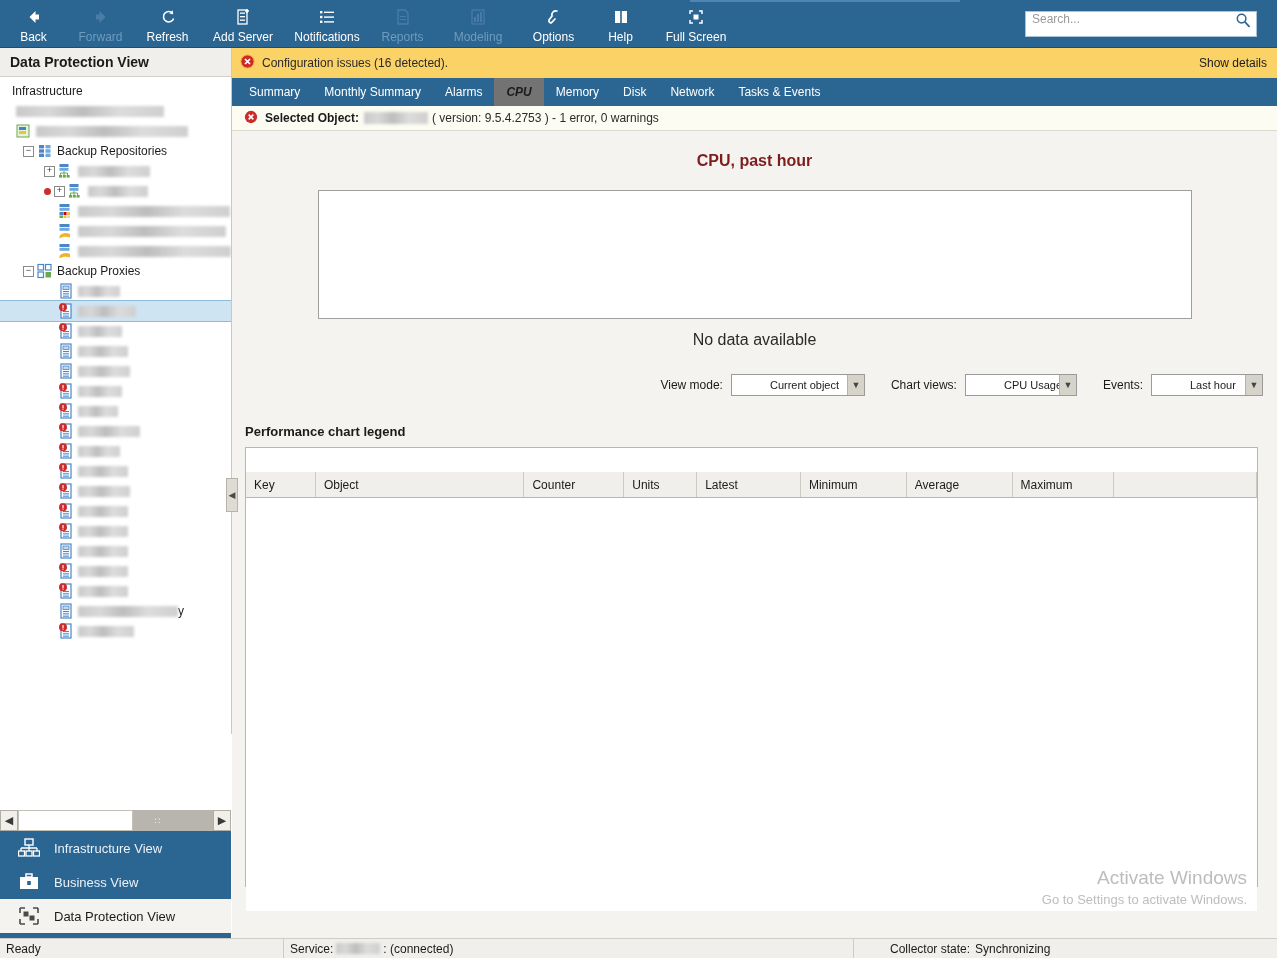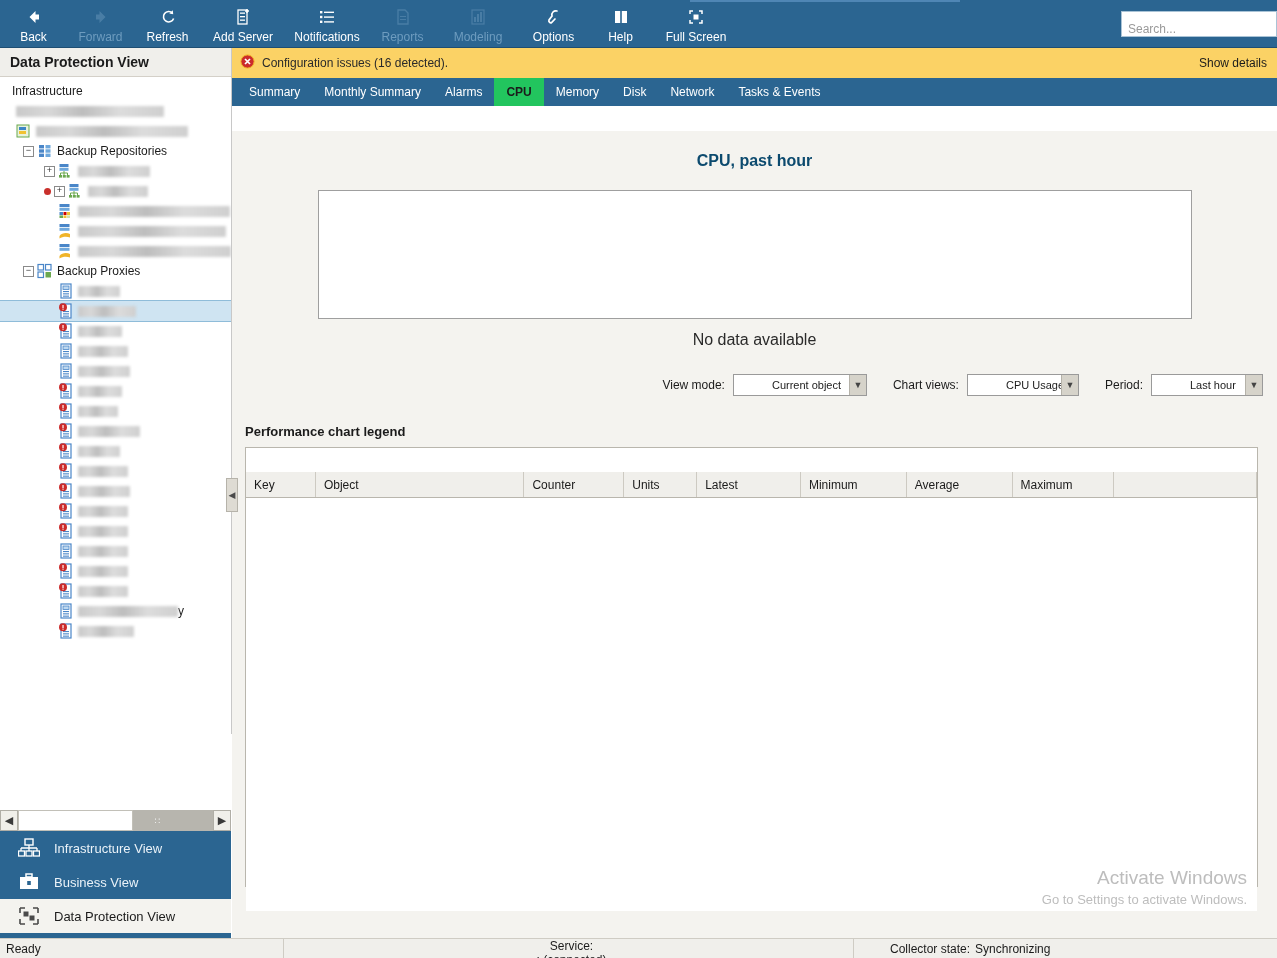--- a/index.html
+++ b/index.html
@@ -36,24 +36,24 @@
     text-align: right;
   }
   .tb-btn.wide { width: 84px; }
   .tb-btn .ic { height: 21px; display:flex; align-items:center; justify-content:center; }
   .tb-btn .lbl { font-size: 12px; line-height: 14px; margin-top: 2px; white-space: nowrap; }
   .tb-btn.disabled { color: #6e9cbf; }
   .tb-btn.disabled svg { opacity: .45; }
   .tb-spacer { flex: 1 1 auto; }
 
   .searchbox {
-    align-self: center; 
-    width: 156px; height: 26px; background: #fff;
+    align-self: center; margin-right: 20px;
+    width: 232px; height: 26px; background: #fff;
     border: 1px solid #a9c3d6;
-    display: flex; align-items: flex-end;
+    display: flex; align-items: flex-start;
   }
   .searchbox input {
     border: 0; outline: 0; flex: 1 1 auto;
     font-family: "Liberation Sans", sans-serif; font-size: 12px;
     color: #333; padding: 0 6px; background: transparent;
   }
   .searchbox input::placeholder { color: #9a9a9a; }
   .search-ic { width: 26px; display:flex; align-items:center; justify-content:center; }
 
   
@@ -142,40 +142,40 @@
   .alertbar .link { margin-left: auto; color: #1b1b1b; cursor: pointer; }
 
   .tabbar {
     height: 28px; background: #2b6591;
     display: flex; align-items: stretch; padding-left: 5px;
   }
   .tab {
     padding: 0 12px; display: flex; align-items: center;
     color: #ffffff; font-size: 12px; cursor: pointer;
   }
-  .tab.active { background: #22c55e; color: #1b1b1b; font-weight: bold; }
+  .tab.active { background: #737373; color: #1b1b1b; font-weight: bold; font-style: italic; }
 
   .selobj {
     height: 25px; background: #fdfcf2;
     border-bottom: 1px solid #ddd9cd;
     display: flex; align-items: center; padding-left: 12px;
     font-size: 12px; color: #2a2a2a;
   }
   .selobj b { margin-left: 7px; margin-right: 5px; color: #1b1b1b; }
   .selobj .ver { margin-left: 4px; }
 
   .content {
     position: absolute; top: 83px; left: 0;
     width: 1045px; height: 807px;
     background: #f4f3ef;
     padding: 0;
   }
   .chart-title {
     text-align: center; font-size: 16px; font-weight: bold;
-    color: #0c4a6e; padding-top: 21px;
+    color: #7f1d1d; padding-top: 21px;
   }
   .chart-canvas {
     margin: 20px auto 0 auto; width: 874px; height: 129px;
     background: #ffffff; border: 1px solid #9f9f9f;
   }
   .nodata { text-align: center; font-size: 16px; color: #2a2a2a; margin-top: 12px; }
 
   .ctrls {
     display: flex; align-items: center; justify-content: flex-end;
     padding-right: 14px; margin-top: 25px; gap: 8px;
@@ -222,21 +222,21 @@
   
   .statusbar {
     position: absolute; left: 0; top: 938px;
     width: 1277px; height: 20px;
     background: #f0efeb; border-top: 1px solid #cfccc4;
     display: flex; align-items: center;
     font-size: 12px; color: #1b1b1b;
   }
   .sb-cell { padding-left: 6px; height: 20px; display:flex; align-items:center; }
   .sb-1 { width: 283px; }
-  .sb-2 { width: 570px; border-left: 1px solid #cfccc4; flex-direction: column; }
+  .sb-2 { width: 570px; border-left: 1px solid #cfccc4; }
   .sb-3 { flex: 1 1 auto; border-left: 1px solid #cfccc4; padding-left: 36px; }
 </style>
 </head>
 <body>
 
 <div id="app">
 
   <div class="toolbar">
     <div class="tb-hairline"></div>
 
@@ -783,41 +783,52 @@
           <span>Disk</span>
         </div>
         <div class="tab">
           <span>Network</span>
         </div>
         <div class="tab">
           <span>Tasks &amp; Events</span>
         </div>
       </div>
 
+    <div class="selobj">
+      <span>
+        <svg width="14" height="14" viewBox="0 0 15 15">
+          <circle cx="7.5" cy="7.5" r="6.6" fill="#cc2b2b"></circle>
+          <path d="M5 5 L10 10 M10 5 L5 10" stroke="#ffffff" stroke-width="1.7"></path>
+        </svg>
+      </span>
+      <b>Selected Object:</b>
+      <span class="redact" style="width:64px;height:12px;"></span>
+      <span class="ver">( version: 9.5.4.2753 ) - 1 error, 0 warnings</span>
+    </div>
 
     <div class="content">
 
       <div class="chart-title">CPU, past hour</div>
       <div class="chart-canvas"></div>
       <div class="nodata">No data available</div>
 
       <div class="ctrls">
         <span class="ctrl-lbl">View mode:</span>
         <div class="combo w1">
           <span class="cv">Current object</span>
           <span class="ca">▼</span>
         </div>
 
         <span class="ctrl-lbl gap-l">Chart views:</span>
         <div class="combo w2">
           <span class="cv">CPU Usage</span>
           <span class="ca">▼</span>
         </div>
 
-        <span class="ctrl-lbl gap-l">Period:</span>
+        <span class="ctrl-lbl gap-l">Events:</span>
         <div class="combo w3">
           <span class="cv">Last hour</span>
           <span class="ca">▼</span>
         </div>
       </div>
 
       <div class="legend-title">Performance chart legend</div>
 
       <div class="legend-box">
         <div class="lg-head" id="lg-head">

